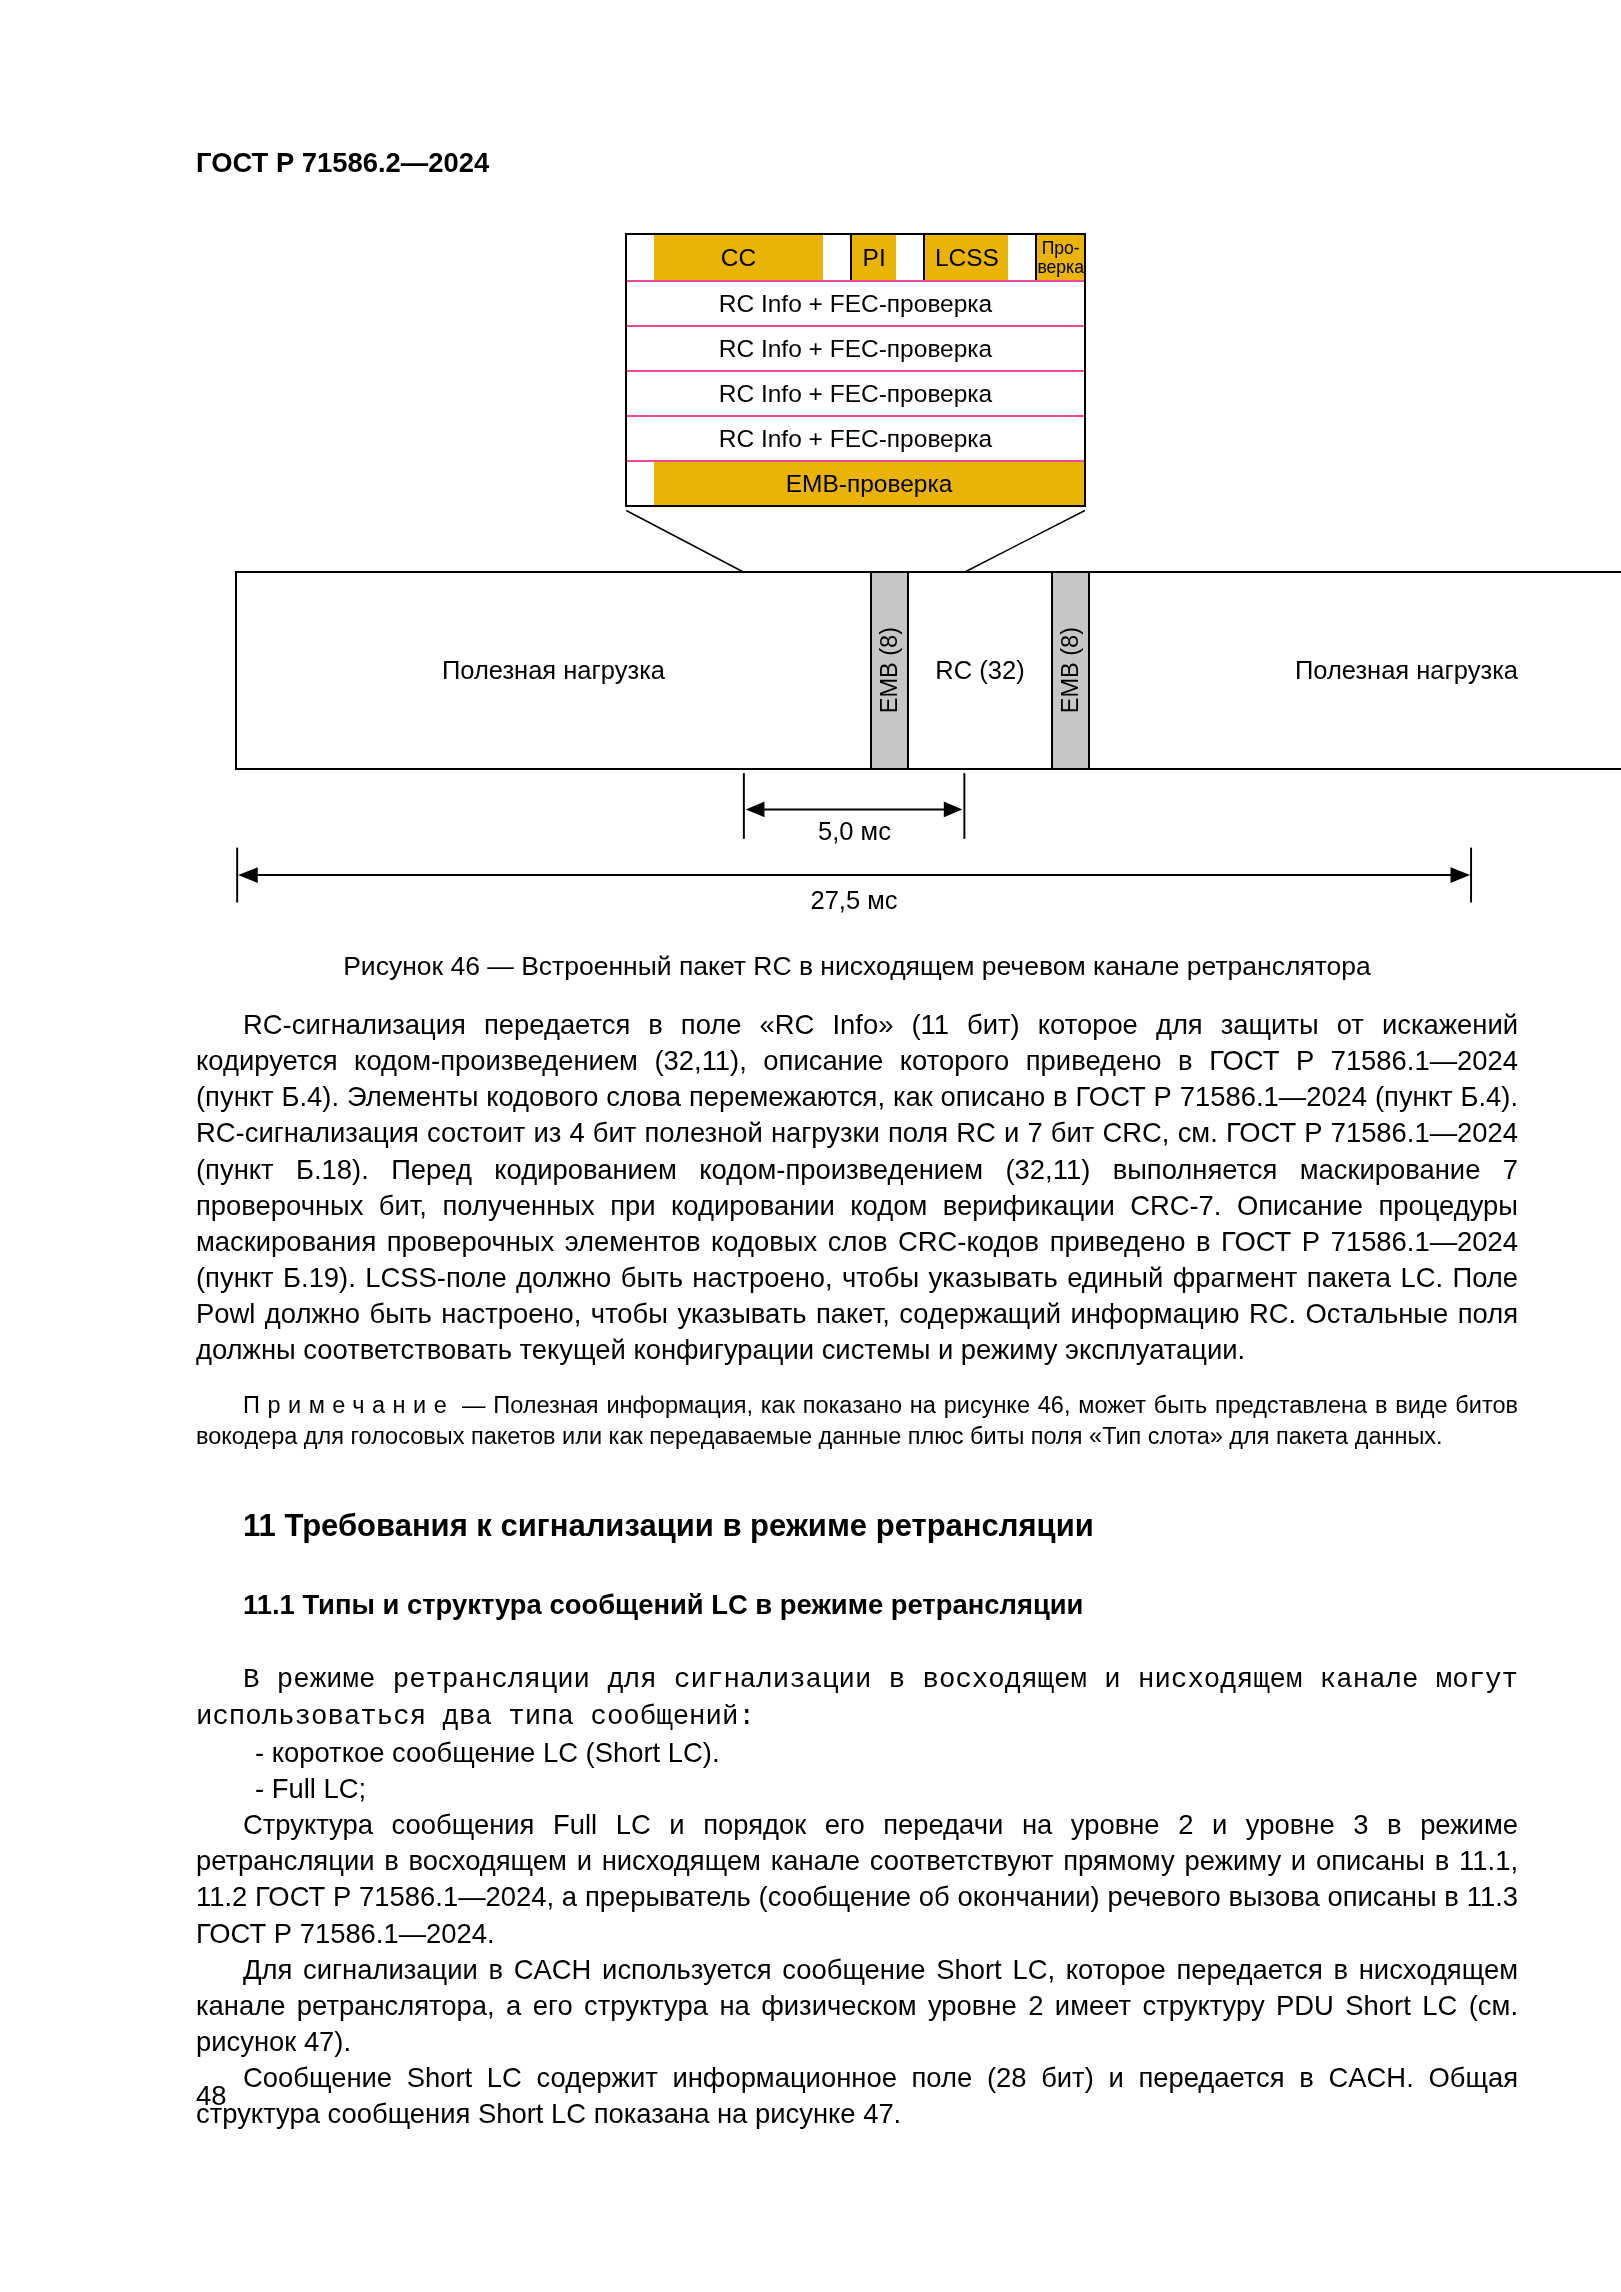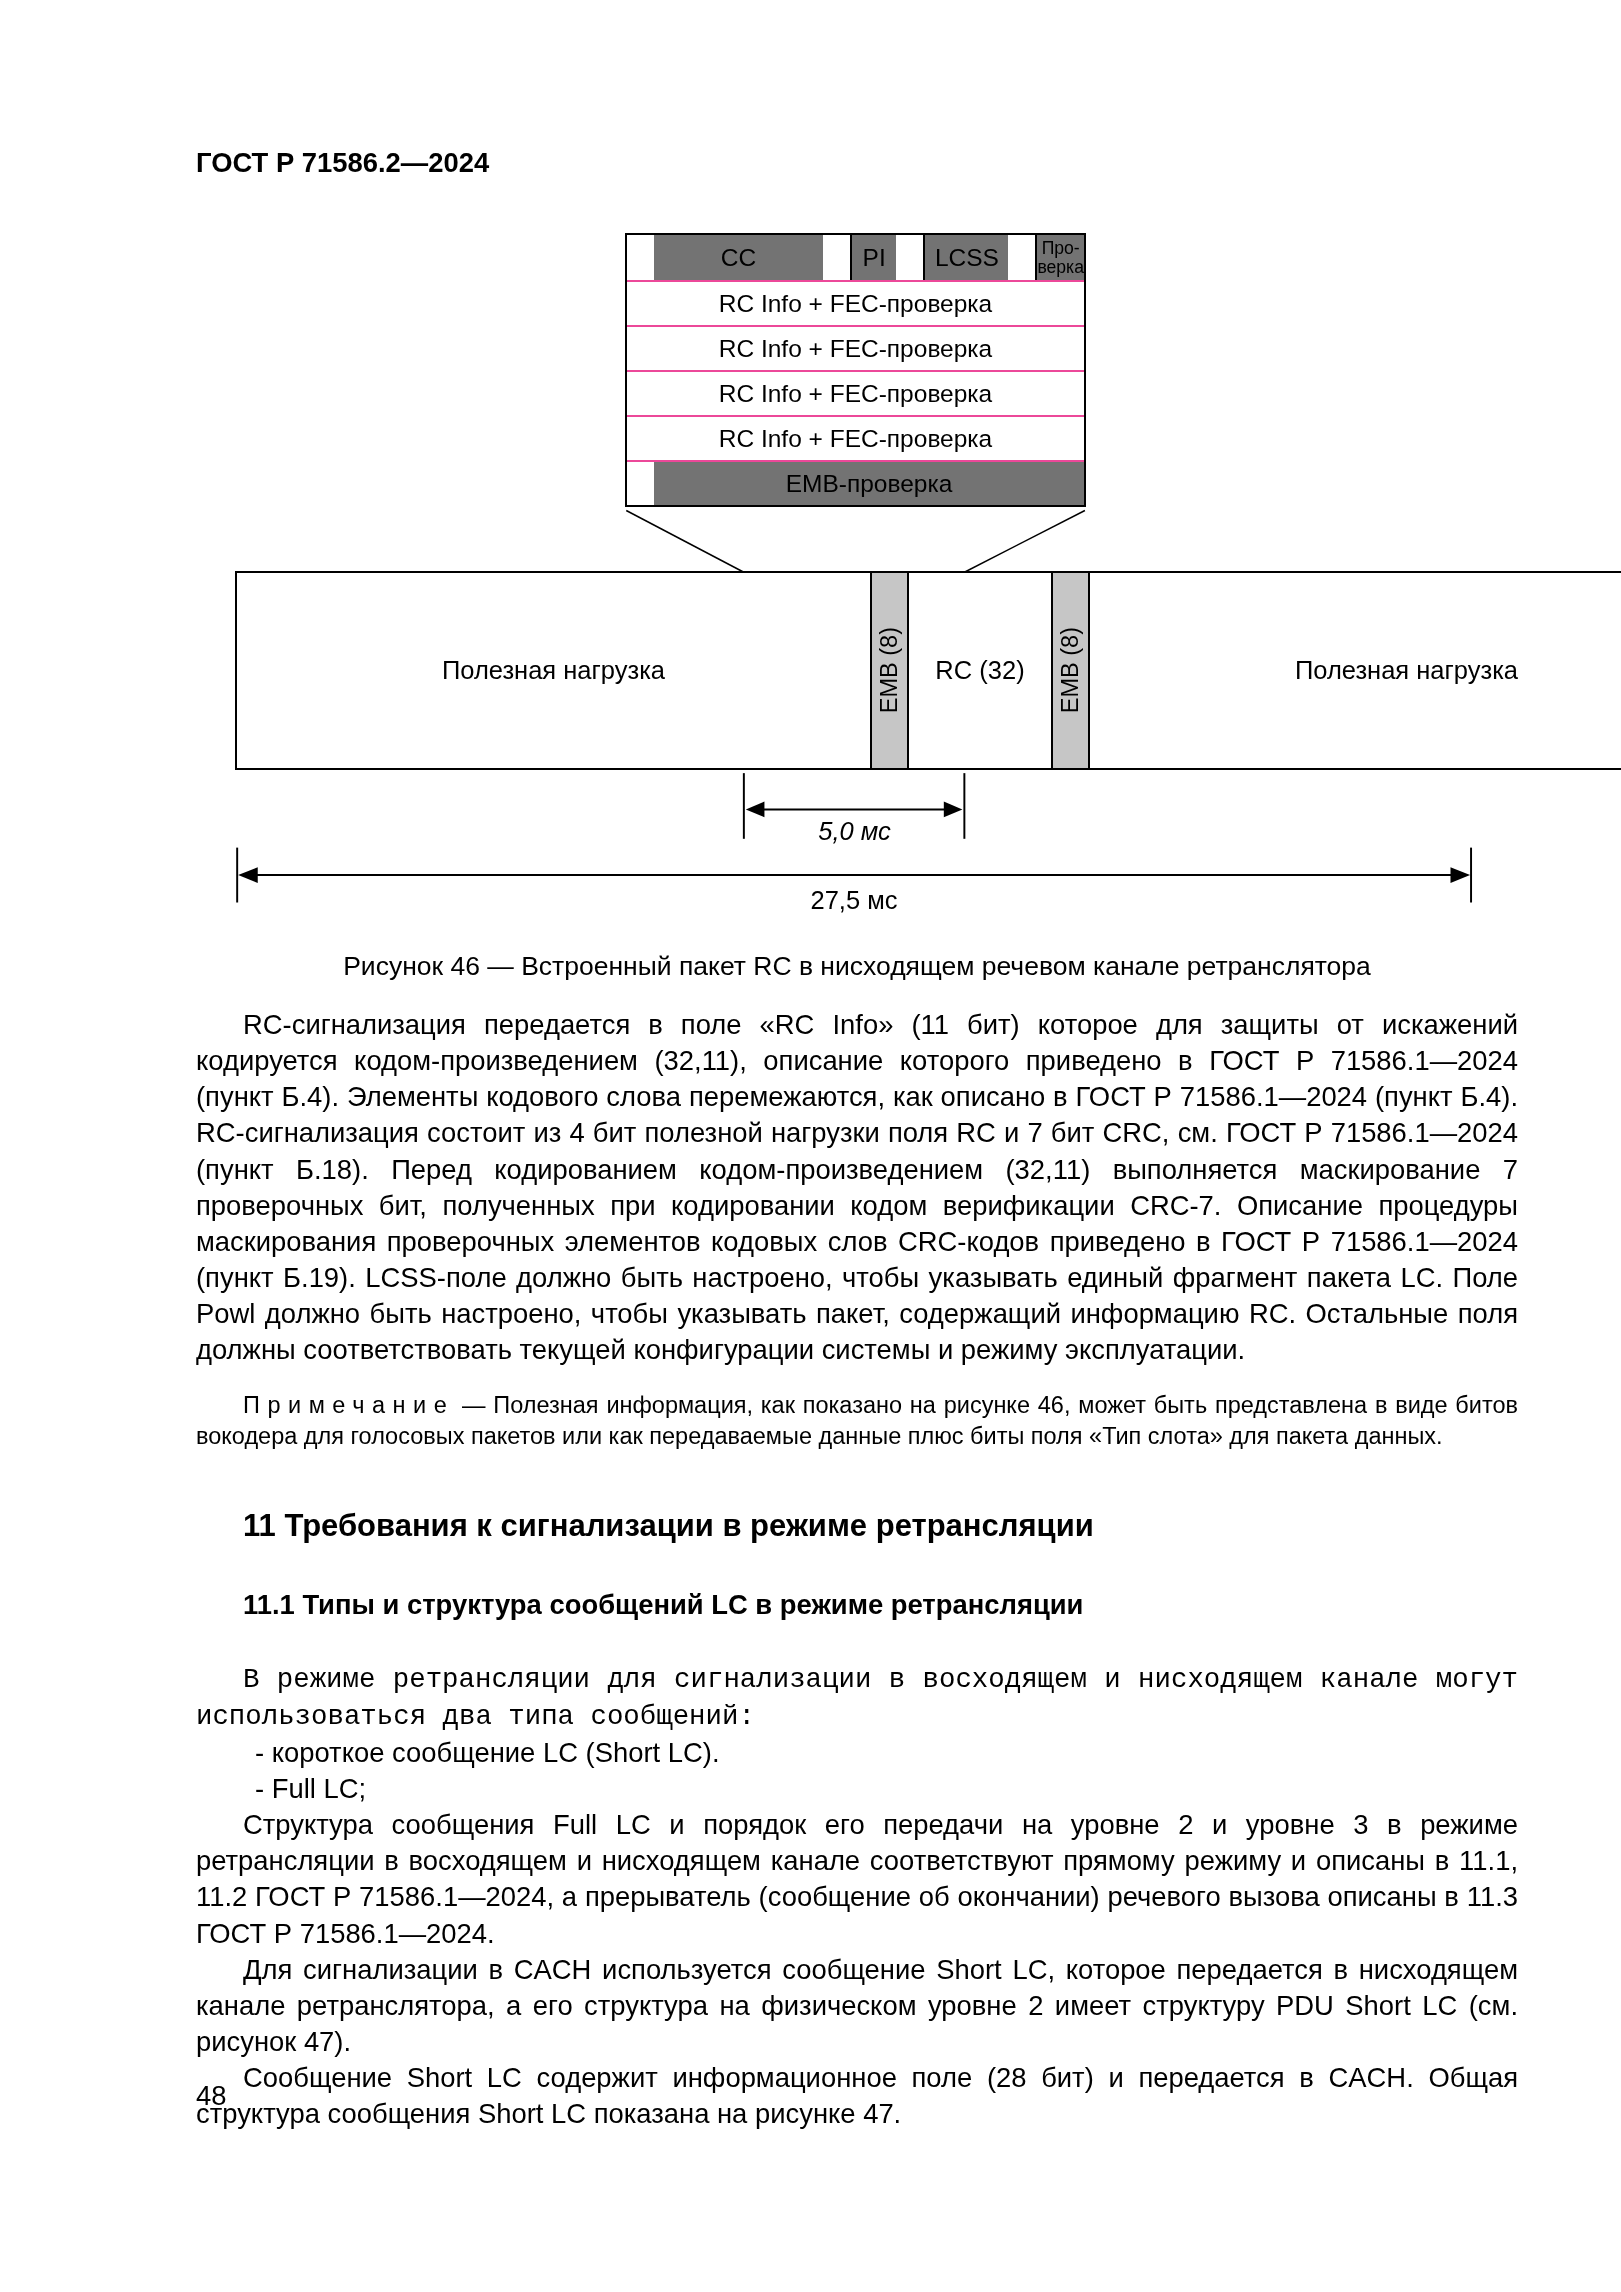--- a/index.html
+++ b/index.html
@@ -31,40 +31,40 @@
   .tt-cell {
     display: flex; align-items: center; justify-content: center;
     font-size: 24.5px; text-align: center;
   }
   .tt-cell + .tt-cell { border-left: 2px solid #000; }
   .w-cc   { width: 228px; }
   .w-pi   { width: 62px; }
   .w-lcss { width: 114px; }
   .w-prov { width: 53px; font-size: 17.6px; line-height: 1.05; white-space: pre-line; }
   .full   { width: 100%; }
-  .gray   { background: #737373; margin-left: 27px; }
+  .gray   { background: #eab308; margin-left: 27px; }
 
   .burst {
     position: absolute; left: 235px; top: 338px;
     width: 1490px; height: 199px;
     border: 2.9px solid #000; background: #fff;
     display: flex;
   }
   .b-cell { display: flex; align-items: center; justify-content: center; font-size: 25.5px; }
   .b-payload { flex: 1; }
   .b-emb {
     width: 39px; background: #c6c6c6;
     border-left: 2px solid #000; border-right: 2px solid #000;
     font-size: 23.5px;
   }
   .b-rc { width: 142px; }
   .vert { writing-mode: vertical-rl; transform: rotate(180deg); white-space: nowrap; }
 
   .dim-label { position: absolute; text-align: center; font-size: 25.5px; }
-  .dim-label.small { left: 744px; width: 221px; top: 584px; font-style: italic; }
+  .dim-label.small { left: 744px; width: 221px; top: 584px; }
   .dim-label.large { left: 235px; width: 1238px; top: 653px; }
 
   
   .content { position: absolute; top: 949px; left: 196px; width: 1322px; }
   .caption { text-align: center; font-size: 26.5px; line-height: 1.3; }
   .body-p {
     font-size: 27.4px; line-height: 1.32;
     text-align: justify; text-indent: 47px;
   }
   .mt-para { margin-top: 23.5px; }

